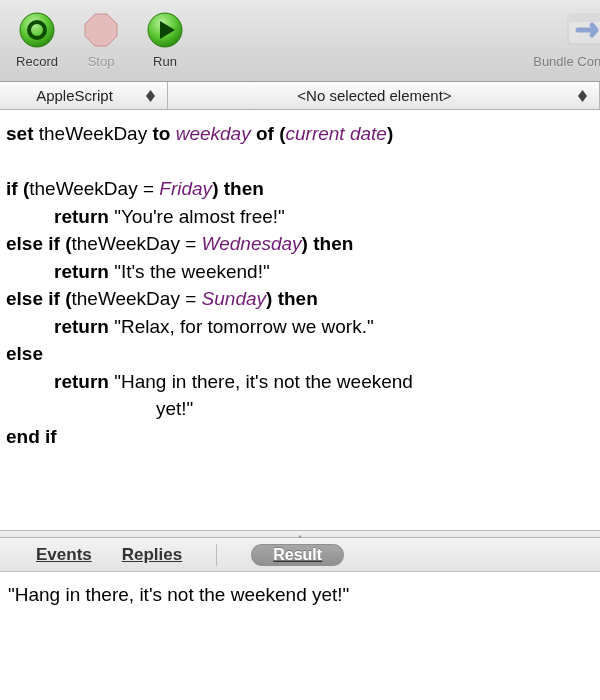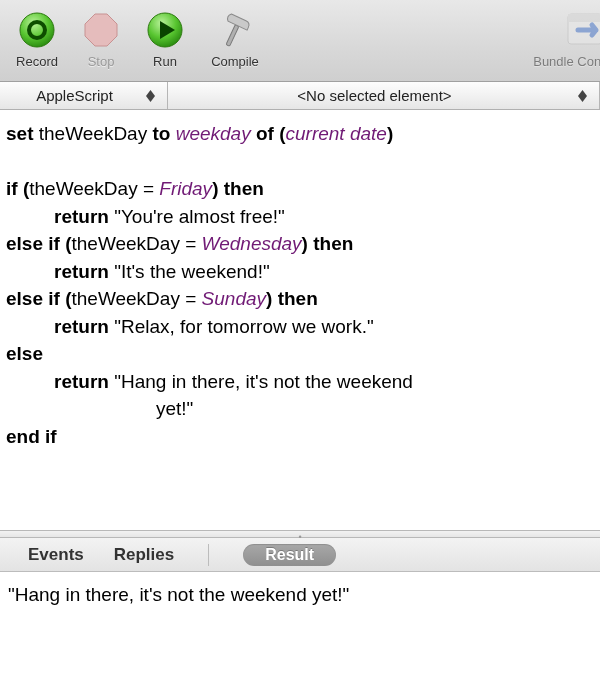--- a/index.html
+++ b/index.html
@@ -107,25 +107,26 @@
     font-size: 9px;
     color: #9a9a9a;
   }
 
   .tabbar {
     display: flex;
     align-items: center;
     height: 34px;
     background: linear-gradient(to bottom, #f3f3f3, #e3e3e3);
     border-bottom: 1px solid #bcbcbc;
-    padding: 0 28px;
+    padding: 0 36px;
     gap: 30px;
     font-size: 17px;
     font-weight: bold;
     color: #333;
+    text-decoration: underline;
   }
   .tabbar .sep {
     width: 1px;
     height: 22px;
     background: #bcbcbc;
     margin: 0 4px;
   }
   .tab-pill {
     background: linear-gradient(to bottom, #a8a8a8, #8f8f8f);
     color: #fff;
@@ -180,31 +181,20 @@
   <div class="tool-item narrow">
     <div class="tool-icon">
       <svg width="40" height="40" viewBox="0 0 40 40">
         <circle cx="20" cy="20" r="17" fill="url(#gGreen)" stroke="#2d7a10" stroke-width="1"></circle>
         <polygon points="15,11 30,20 15,29" fill="#0a4400"></polygon>
       </svg>
     </div>
     <div class="tool-label">Run</div>
   </div>
 
-  <div class="tool-item">
-    <div class="tool-icon">
-      <svg width="42" height="42" viewBox="0 0 42 42">
-        <g transform="rotate(25 21 21)">
-          <rect x="19" y="16" width="4" height="22" rx="1.5" fill="#b0b0b0" stroke="#7a7a7a"></rect>
-          <path d="M11 8 L27 8 Q32 8 32 13 L32 16 L11 16 Q7 12 11 8 Z" fill="#c9c9c9" stroke="#8a8a8a"></path>
-        </g>
-      </svg>
-    </div>
-    <div class="tool-label">Compile</div>
-  </div>
 
   <div class="toolbar-spacer"></div>
 
   <div class="tool-item tool-right" style="width:110px; align-items:flex-end; opacity:0.55;">
     <div class="tool-icon" style="width:50px;">
       <svg width="50" height="44" viewBox="0 0 50 44">
         <rect x="6" y="6" width="34" height="30" rx="3" fill="#e9e9e9" stroke="#bdbdbd"></rect>
         <rect x="6" y="6" width="34" height="8" fill="#d4d4d4"></rect>
         <path d="M16 22 L34 22 L30 17 L34 22 L30 27" fill="none" stroke="#4a77c9" stroke-width="5" stroke-linecap="round" stroke-linejoin="round"></path>
       </svg>

